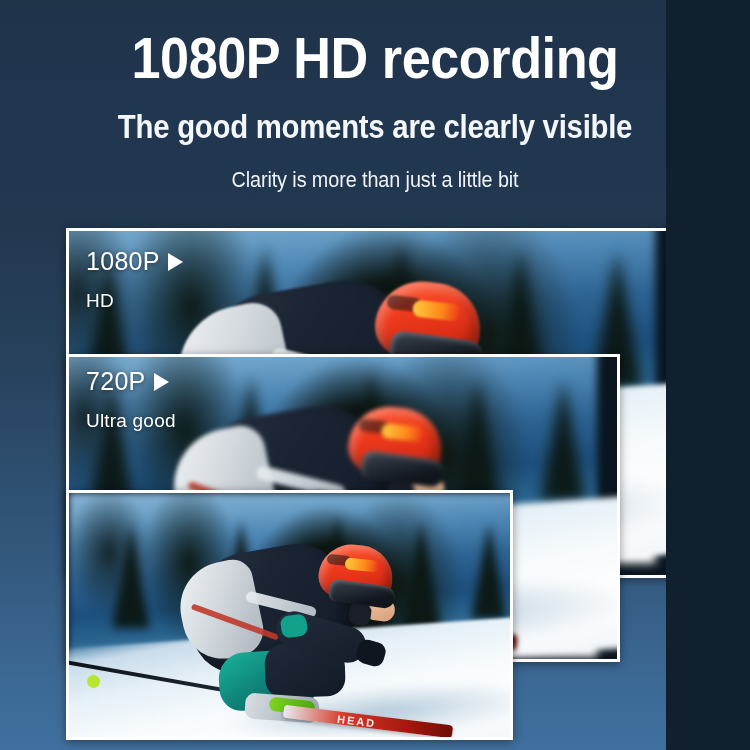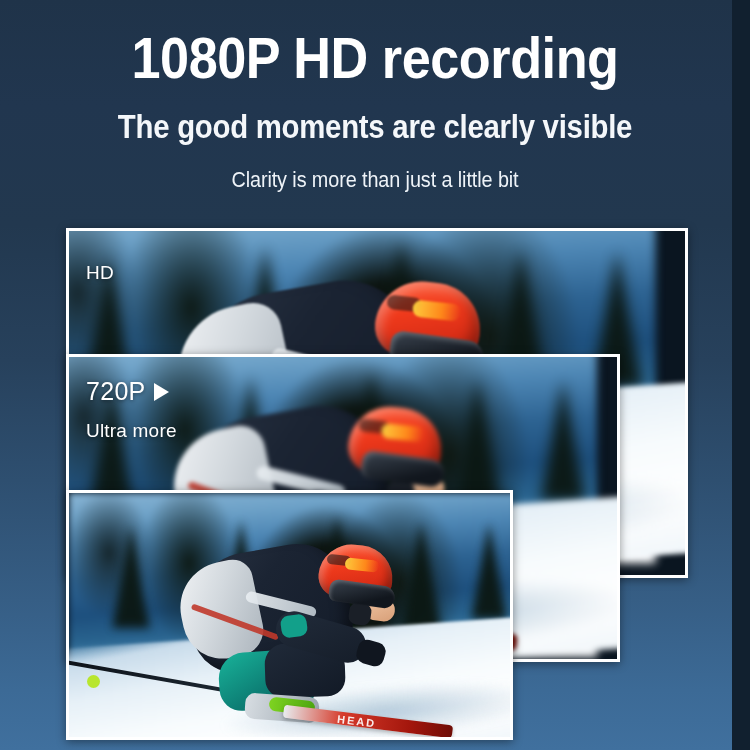--- a/index.html
+++ b/index.html
@@ -2,21 +2,21 @@
 <html><head>
 <meta charset="utf-8">
 <style>
   html, body {
     margin: 0;
     padding: 0;
     background: #11202f;
   }
   #stage {
     position: relative;
-    width: 732px;
+    width: 666px;
     height: 750px;
     overflow: hidden;
     font-family: "Liberation Sans", sans-serif;
     background: linear-gradient(180deg,
         #1f3349 0%,
         #21364f 14%,
         #22384f 30%,
         #27415c 48%,
         #2e4f70 64%,
         #365e85 80%,
@@ -424,20 +424,24 @@
             <div class="helmet-vent"></div>
             <div class="helmet-flame"></div>
             <div class="face"></div>
             <div class="chinstrap"></div>
             <div class="goggles"></div>
           </div>
         </div>
       </div>
     </div>
     <div class="label-box" style="left:17px; top:16px;">
+      <div class="label-row">
+        <span class="label-res">1080P</span>
+        <span class="play-icon"></span>
+      </div>
       <div class="label-sub">HD</div>
     </div>
   </div>
 
   <div class="card" id="card-2" style="left:66px; top:354px; width:554px; height:308px;">
     <div class="photo">
       <div class="scene blur-mid" style="transform: scale(1.26) translate(-28px, -12px);">
         <div class="bg-forest"></div>
         <div class="bg-trees">
           <div class="tree" style="left:40px;  bottom:6px;  transform:scale(0.85);"></div>
@@ -468,26 +472,26 @@
             <div class="helmet"></div>
             <div class="helmet-vent"></div>
             <div class="helmet-flame"></div>
             <div class="face"></div>
             <div class="chinstrap"></div>
             <div class="goggles"></div>
           </div>
         </div>
       </div>
     </div>
-    <div class="label-box" style="left:17px; top:20px;">
+    <div class="label-box" style="left:17px; top:10px;">
       <div class="label-row">
         <span class="label-res">720P</span>
         <span class="play-icon"></span>
       </div>
-      <div class="label-sub">Ultra more</div>
+      <div class="label-sub">Ultra good</div>
     </div>
   </div>
 
   <div class="card" id="card-3" style="left:66px; top:490px; width:447px; height:250px;">
     <div class="photo">
       <div class="scene" style="transform: scale(1) translate(0px, 0px);">
         <div class="bg-forest"></div>
         <div class="bg-trees">
           <div class="tree" style="left:40px;  bottom:6px;  transform:scale(0.85);"></div>
           <div class="tree" style="left:150px; bottom:0;    transform:scale(1.05);"></div>

